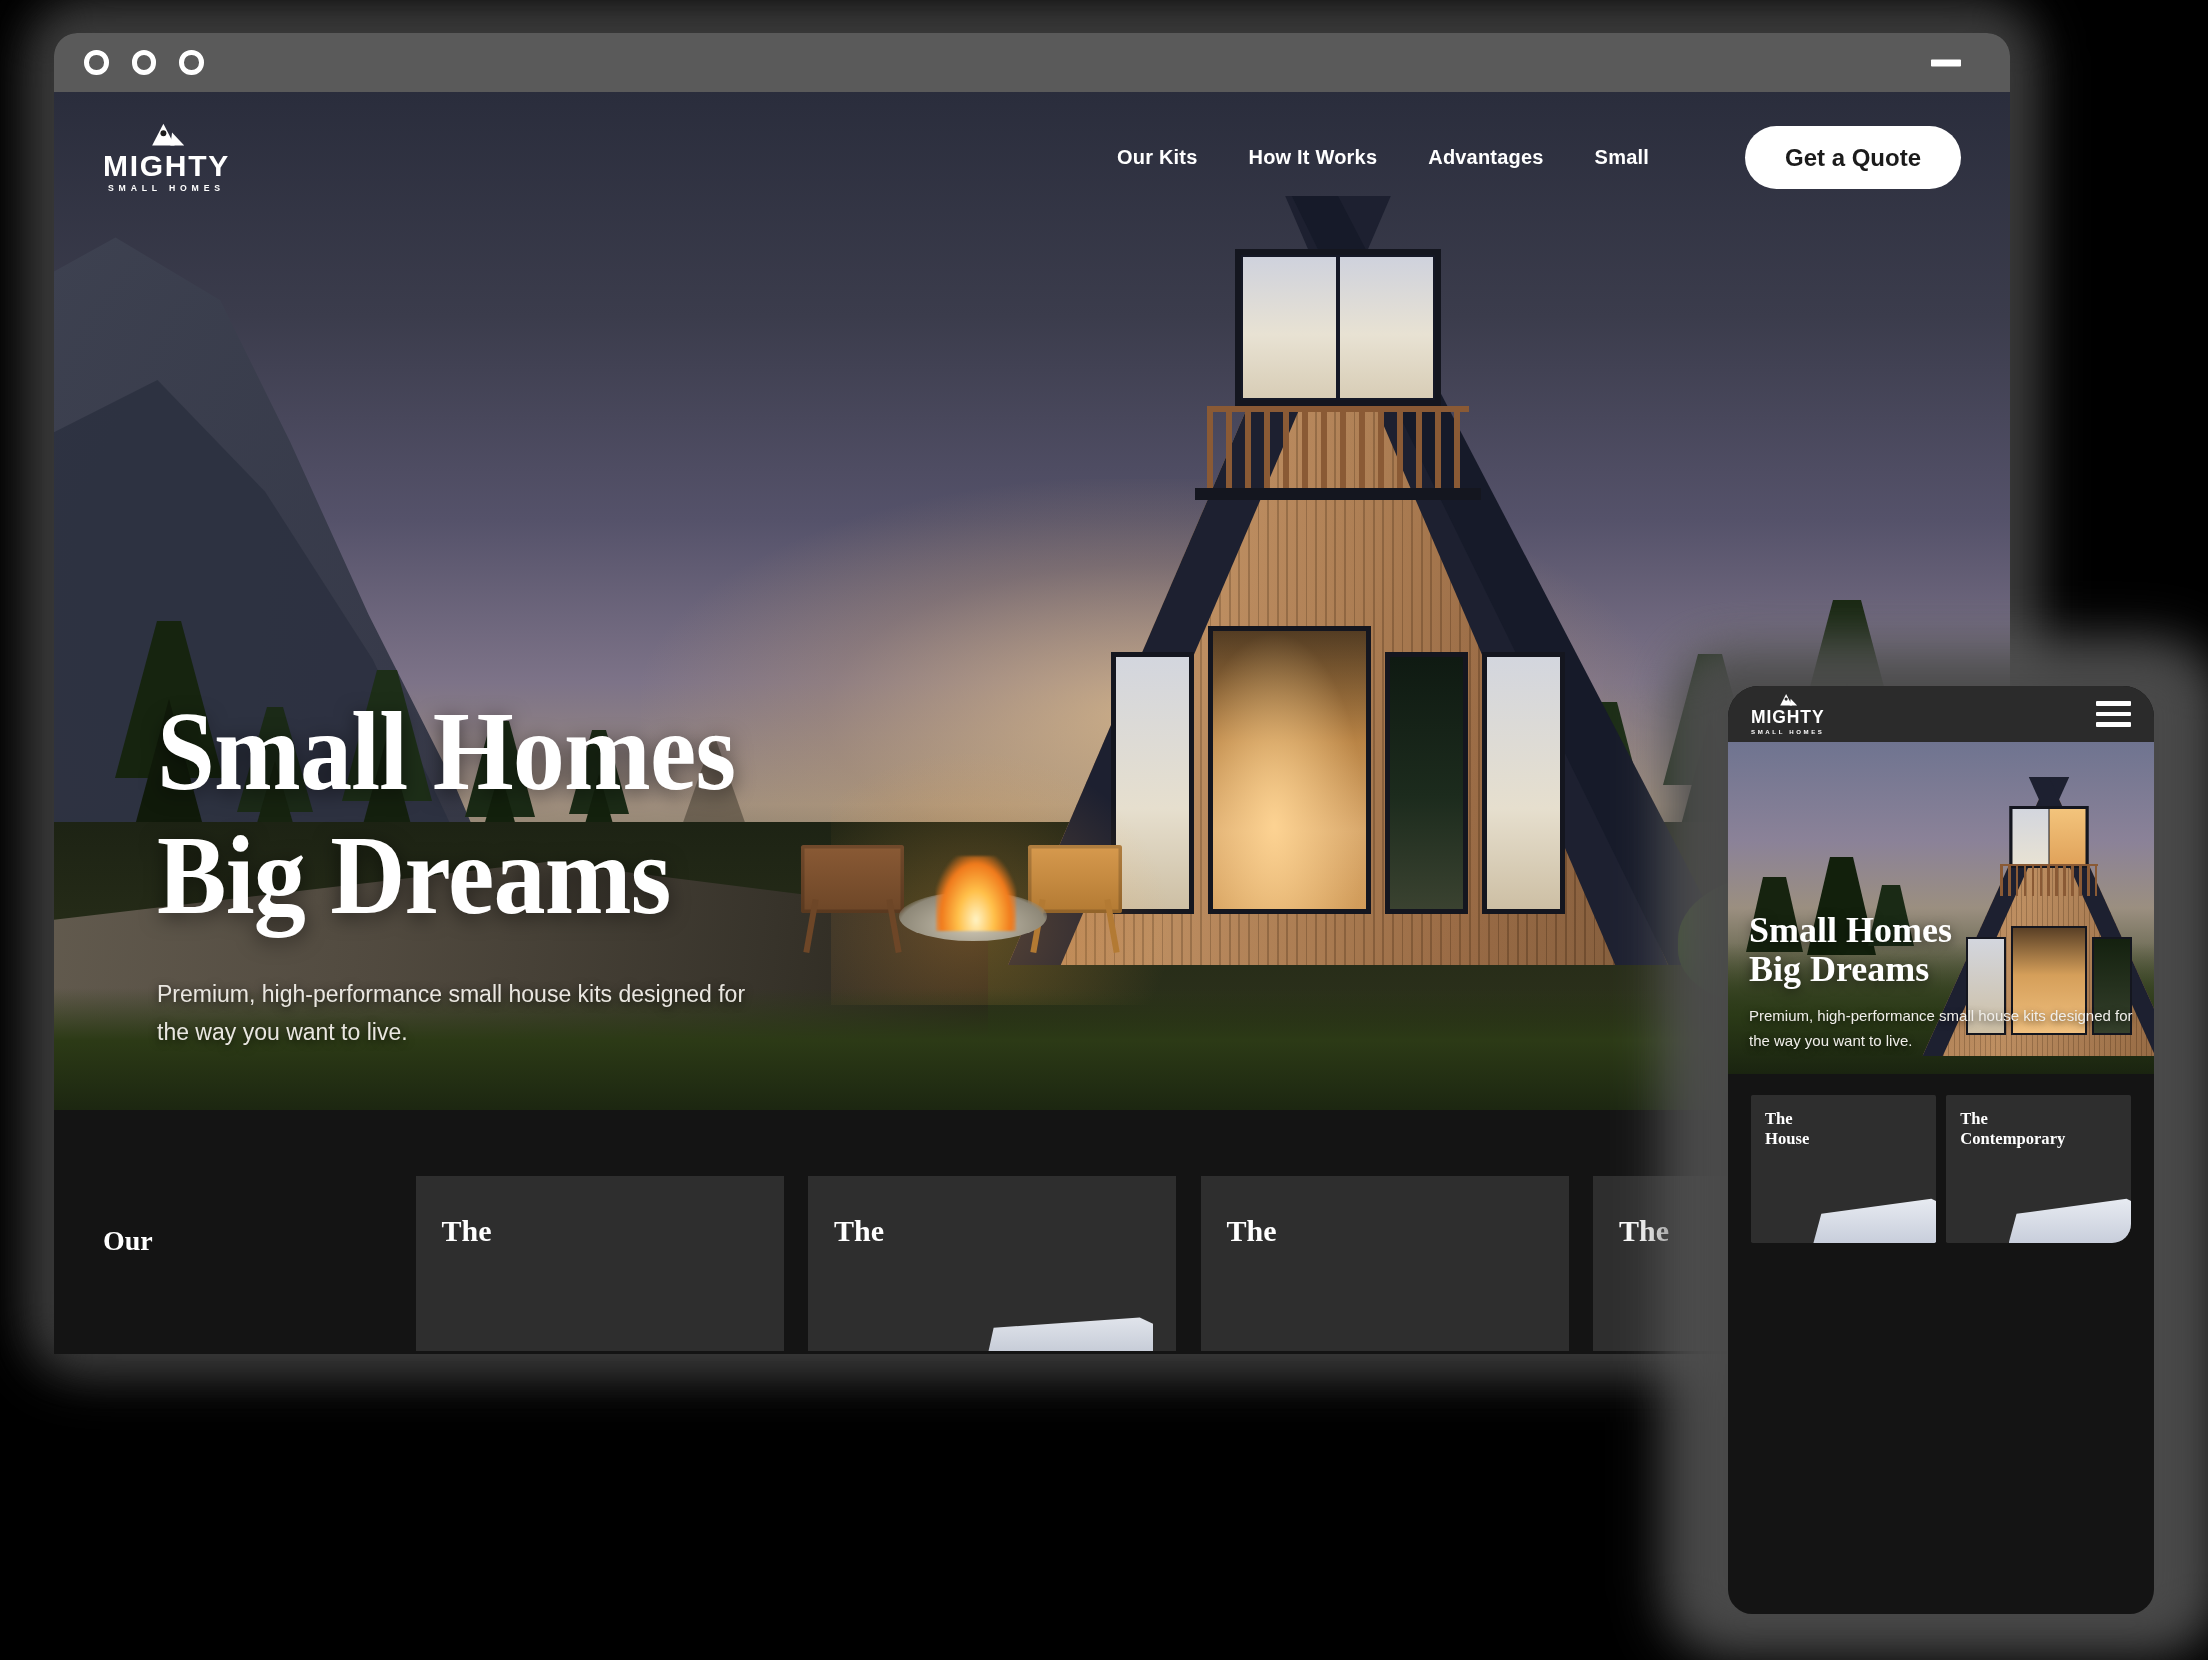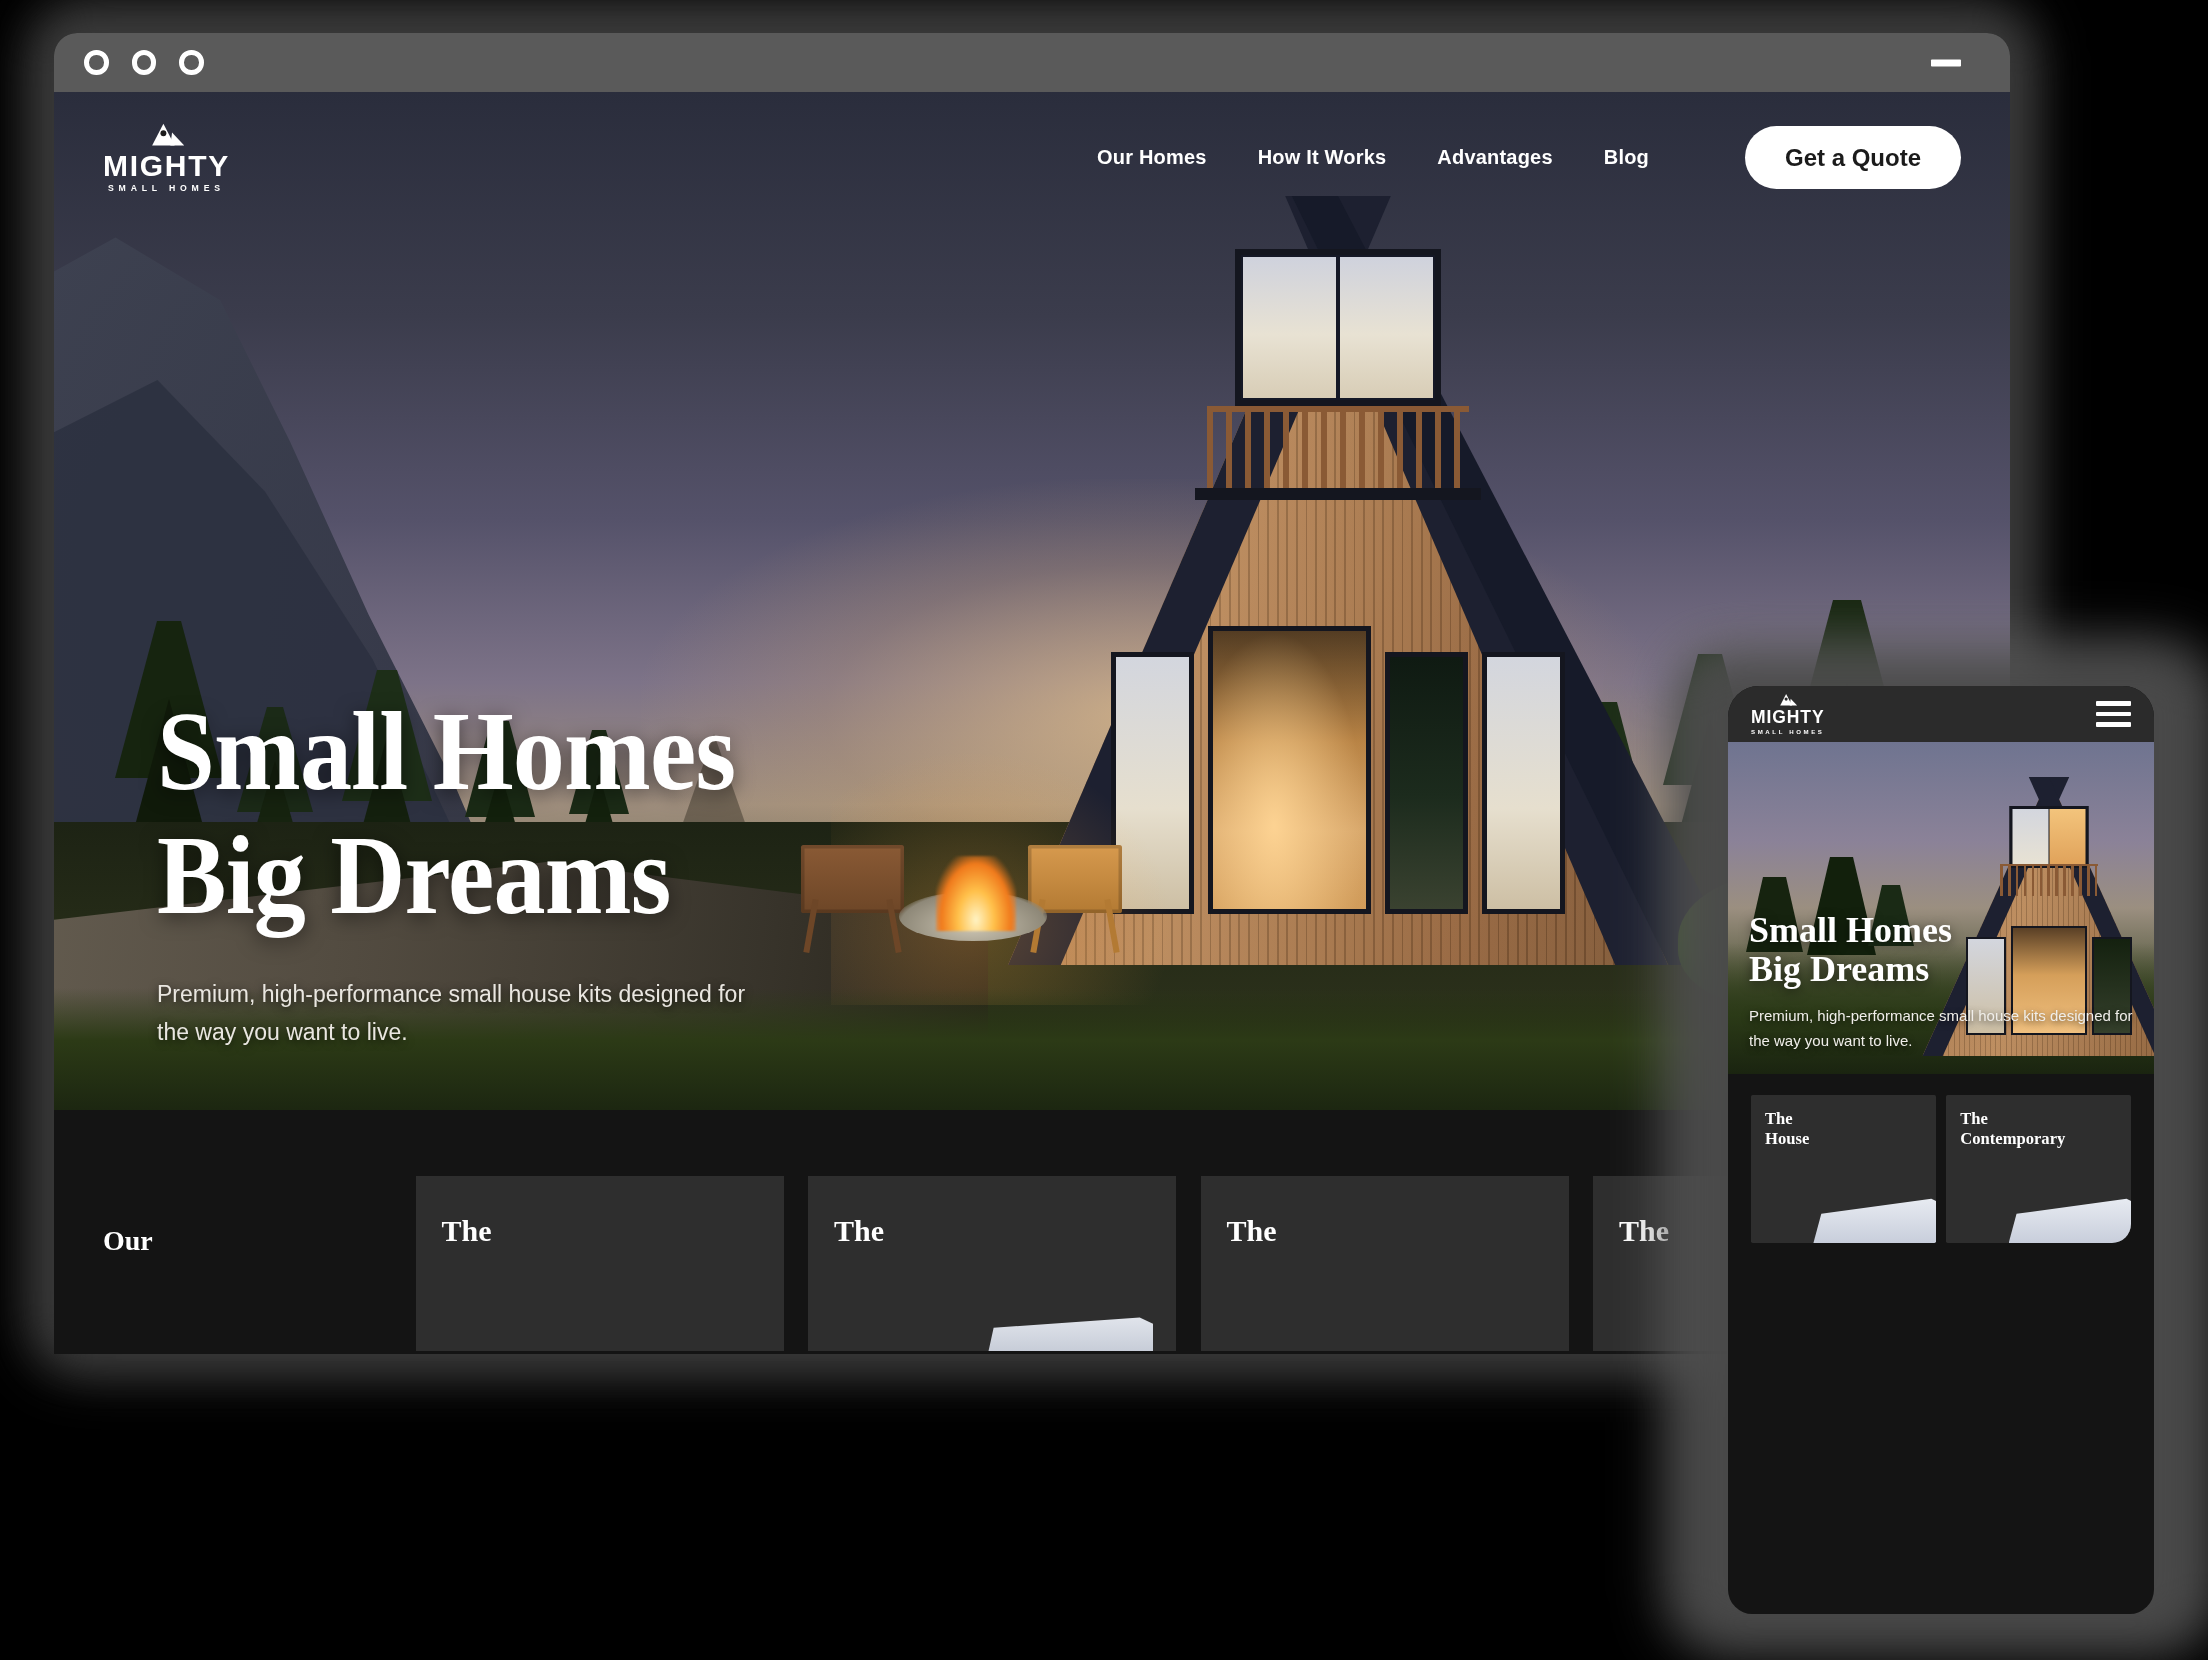--- a/index.html
+++ b/index.html
@@ -394,24 +394,24 @@
           <div class="logo">
             <svg class="mark" viewBox="0 0 46 30">
               <path d="M20 2 L33 27 L7 27 Z" fill="#fff"></path>
               <path d="M30 12 L44 27 L28 27 Z" fill="#fff"></path>
               <circle cx="20" cy="13" r="3.4" fill="#1b1b1b"></circle>
             </svg>
             <div class="word">MIGHTY</div>
             <div class="sub">SMALL HOMES</div>
           </div>
           <div class="navlinks">
-            <a class="navlink">Our Homes</a>
+            <a class="navlink">Our Kits</a>
             <a class="navlink">How It Works</a>
             <a class="navlink">Advantages</a>
-            <a class="navlink">Blog</a>
+            <a class="navlink">Small</a>
             <button class="cta">Get a Quote</button>
           </div>
         </div>
 
         <div class="hero-copy">
           <div class="h1">
             <span>Small Homes</span>
             <span class="l2">Big Dreams</span>
           </div>
           <div class="sub-copy">Premium, high-performance small house kits designed for the way you want to live.</div>

